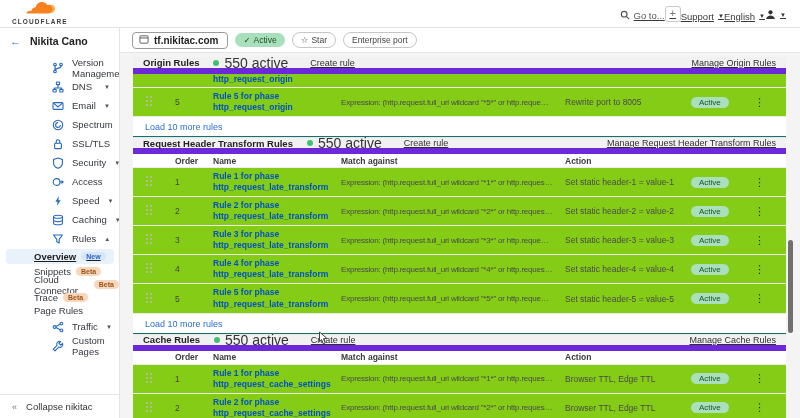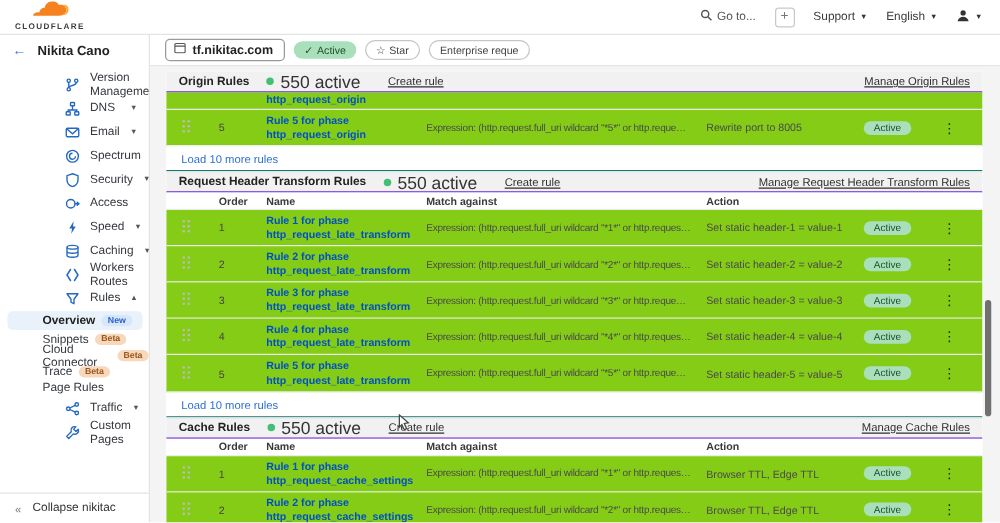--- a/index.html
+++ b/index.html
@@ -5,62 +5,62 @@
   * { box-sizing: border-box; margin: 0; padding: 0; }
   html,body { width: 800px; height: 418px; overflow: hidden; background:#fff;
     font-family: "Liberation Sans", sans-serif; color:#333; }
   .app { width:800px; height:418px; position:relative; display:flex; flex-direction:column; }
 
   
   .topbar { height:28px; background:#fff; border-bottom:1px solid #e4e4e4;
     display:flex; align-items:center; padding:0 14px 0 12px; flex:0 0 auto; }
   .logo { display:flex; flex-direction:column; align-items:center; line-height:1; }
   .wordmark { font-size:6.5px; font-weight:800; letter-spacing:1.1px; color:#3d3d3d; margin-top:1px; }
-  .topbar-right { margin-left:auto; display:flex; align-items:center; gap:15px; font-size:9.5px; color:#3a3a3a; }
+  .topbar-right { margin-left:auto; display:flex; align-items:flex-end; font-size:9.5px; color:#3a3a3a;text-decoration:underline; }
   .goto { display:flex; align-items:center; gap:4px; color:#555; cursor:pointer; }
   .add-btn { width:16px; height:16px; border:1px solid #c9c9c9; border-radius:3px; background:#fff;
     color:#777; font-size:11px; line-height:13px; text-align:center; cursor:pointer; }
   .nav-drop { display:flex; align-items:center; gap:4px; cursor:pointer; }
   .caret { font-size:6px; color:#333; }
 
   
   .shell { flex:1; display:flex; min-height:0; }
 
   
   .sidebar { width:120px; flex:0 0 120px; background:#fff; border-right:1px solid #e4e4e4;
     display:flex; flex-direction:column; min-height:0; }
   .account-row { height:26px; flex:0 0 26px; display:flex; align-items:center; gap:9px;
     padding:0 10px; font-size:10.5px; font-weight:bold; color:#222; }
   .back { color:#2d6fd1; font-size:11px; font-weight:normal; cursor:pointer; }
   .nav { flex:1; padding-top:4px; overflow:hidden; font-size:9.5px; color:#33373d; }
   .nav-item { height:19px; display:flex; align-items:center; gap:8px; padding:0 9px 0 12px; cursor:pointer;margin-left:40px; }
   .nav-item .ic { width:12px; height:12px; flex:0 0 12px; color:#2468c4; display:flex; align-items:center; justify-content:center; }
   .nav-item .exp { margin-left:auto; font-size:6px; color:#555; }
   .sub-item { height:13px; display:flex; align-items:center; padding-left:34px; cursor:pointer; color:#33373d; }
-  .sub-item.selected { background:#e9f1fb; border-radius:4px; margin:1px 5px 1px 6px; padding-left:28px; font-weight:bold; color:#1d1d1d; height:15px; }
+  .sub-item.selected { background:#e9f1fb; border-radius:4px; margin:1px 5px 1px 6px; padding-left:28px; font-weight:bold; color:#1d1d1d; height:15px;text-decoration:underline; }
   .badge-new { background:#d7e6fb; color:#2a62c9; font-size:7px; font-weight:bold; padding:1px 5px; border-radius:7px; margin-left:5px; }
   .badge-beta { background:#f8d8bd; color:#9a5518; font-size:7px; font-weight:bold; padding:1px 5px; border-radius:7px; margin-left:5px; }
   .collapse-row { flex:0 0 24px; border-top:1px solid #e4e4e4; display:flex; align-items:center; gap:9px;
     padding:0 12px; font-size:9.5px; color:#333; cursor:pointer; }
   .collapse-row .chev { color:#777; font-size:9px; }
 
   
   .main { flex:1; display:flex; flex-direction:column; min-width:0; background:#f4f4f5; }
   .zone-bar { height:25px; flex:0 0 25px; background:#fff; border-bottom:1px solid #e4e4e4;
     display:flex; align-items:center; gap:7px; padding:0 12px; }
   .domain-chip { display:flex; align-items:center; gap:5px; border:1px solid #9a9a9a; border-radius:4px;
     padding:2px 9px 2px 6px; font-size:10px; font-weight:bold; color:#222; cursor:pointer;justify-content:flex-end; }
   .pill { display:flex; align-items:center; gap:3px; border-radius:9px; font-size:8.5px; padding:2px 8px; }
   .pill.active-pill { background:#a9e0bb; color:#1d4f2d; }
   .pill.outline { border:1px solid #c6c6c6; color:#444; background:#fff; cursor:pointer; }
 
   .content { flex:1; padding:4px 14px 0 13px; min-height:0; }
   .card { background:#fff; height:100%; overflow:hidden; }
 
-  .strip { height:17px; background:#f1f1f2; border-top:1px solid #e6e6e6; border-bottom:1px solid #6d28d9;
+  .strip { height:17px; background:#f1f1f2; border-top:1px solid #e6e6e6; border-bottom:6px solid #6d28d9;
     display:flex; align-items:center; padding:0 10px; }
   .strip:first-child { border-top:none; }
   .strip .title { font-size:9.5px; font-weight:bold; color:#222; }
   .dot { width:6px; height:6px; border-radius:50%; background:#41bf72; margin-left:14px; }
   .count { font-size:14px; color:#333; margin-left:5px; }
   .link-ul { font-size:9px; color:#2f2f2f; text-decoration:underline; margin-left:22px; cursor:pointer; }
   .manage { margin-left:auto; }
 
   .grid { display:grid; grid-template-columns:30px 38px 128px 224px 126px 52px 1fr; align-items:center; }
   .colhead { height:14px; padding:0 10px 0 12px; border-bottom:1px solid #ececec; background:#fff; }
@@ -174,20 +174,30 @@
               <svg width="12" height="12" viewBox="0 0 12 12" fill="none" stroke="currentColor" stroke-width="1.1">
                 <circle cx="6" cy="6" r="4.7"></circle>
                 <path d="M6 3.6A2.4 2.4 0 1 0 8.4 6"></path>
               </svg>
             </span>
           <span>Spectrum</span>
         </div>
         <div class="nav-item">
           <span class="ic">
               <svg width="12" height="12" viewBox="0 0 12 12" fill="none" stroke="currentColor" stroke-width="1.1">
+                <rect x="2.6" y="5.2" width="6.8" height="5.4" rx="1"></rect>
+                <path d="M4.2 5.2V3.6a1.8 1.8 0 0 1 3.6 0v1.6"></path>
+              </svg>
+            </span>
+          <span>SSL/TLS</span>
+          <span class="exp">▼</span>
+        </div>
+        <div class="nav-item">
+          <span class="ic">
+              <svg width="12" height="12" viewBox="0 0 12 12" fill="none" stroke="currentColor" stroke-width="1.1">
                 <path d="M6 1l4.4 1.5v3.4c0 2.7-1.9 4.5-4.4 5.4-2.5-.9-4.4-2.7-4.4-5.4V2.5z"></path>
               </svg>
             </span>
           <span>Security</span>
           <span class="exp">▼</span>
         </div>
         <div class="nav-item">
           <span class="ic">
               <svg width="12" height="12" viewBox="0 0 12 12" fill="none" stroke="currentColor" stroke-width="1.1" stroke-linecap="round">
                 <circle cx="4.6" cy="6" r="3.4"></circle>
@@ -207,28 +217,20 @@
         </div>
         <div class="nav-item">
           <span class="ic">
               <svg width="12" height="12" viewBox="0 0 12 12" fill="none" stroke="currentColor" stroke-width="1.1">
                 <ellipse cx="6" cy="2.8" rx="4.4" ry="1.5"></ellipse>
                 <path d="M1.6 2.8v6.4c0 .9 2 1.6 4.4 1.6s4.4-.7 4.4-1.6V2.8M1.6 6c0 .9 2 1.6 4.4 1.6S10.4 6.9 10.4 6"></path>
               </svg>
             </span>
           <span>Caching</span>
           <span class="exp">▼</span>
-        </div>
-        <div class="nav-item">
-          <span class="ic">
-              <svg width="12" height="12" viewBox="0 0 12 12" fill="none" stroke="currentColor" stroke-width="1.2" stroke-linecap="round">
-                <path d="M4.4 1.6L1.6 6l2.8 4.4M7.6 1.6L10.4 6 7.6 10.4"></path>
-              </svg>
-            </span>
-          <span>Workers Routes</span>
         </div>
         <div class="nav-item">
           <span class="ic">
               <svg width="12" height="12" viewBox="0 0 12 12" fill="none" stroke="currentColor" stroke-width="1.1" stroke-linejoin="round">
                 <path d="M1.6 2h8.8L7.2 6.4V10L4.8 8.7V6.4z"></path>
               </svg>
             </span>
           <span>Rules</span>
           <span class="exp">▲</span>
         </div>
@@ -291,21 +293,21 @@
         </div>
         <span class="pill active-pill">
           <span>✓</span>
           <span>Active</span>
         </span>
         <span class="pill outline">
           <span>☆</span>
           <span>Star</span>
         </span>
         <span class="pill outline">
-          <span>Enterprise reque</span>
+          <span>Enterprise port</span>
         </span>
       </div>
 
       <div class="content">
         <div class="card">
 
           <div class="strip">
             <span class="title">Origin Rules</span>
             <span class="dot"></span>
             <span class="count">550 active</span>

